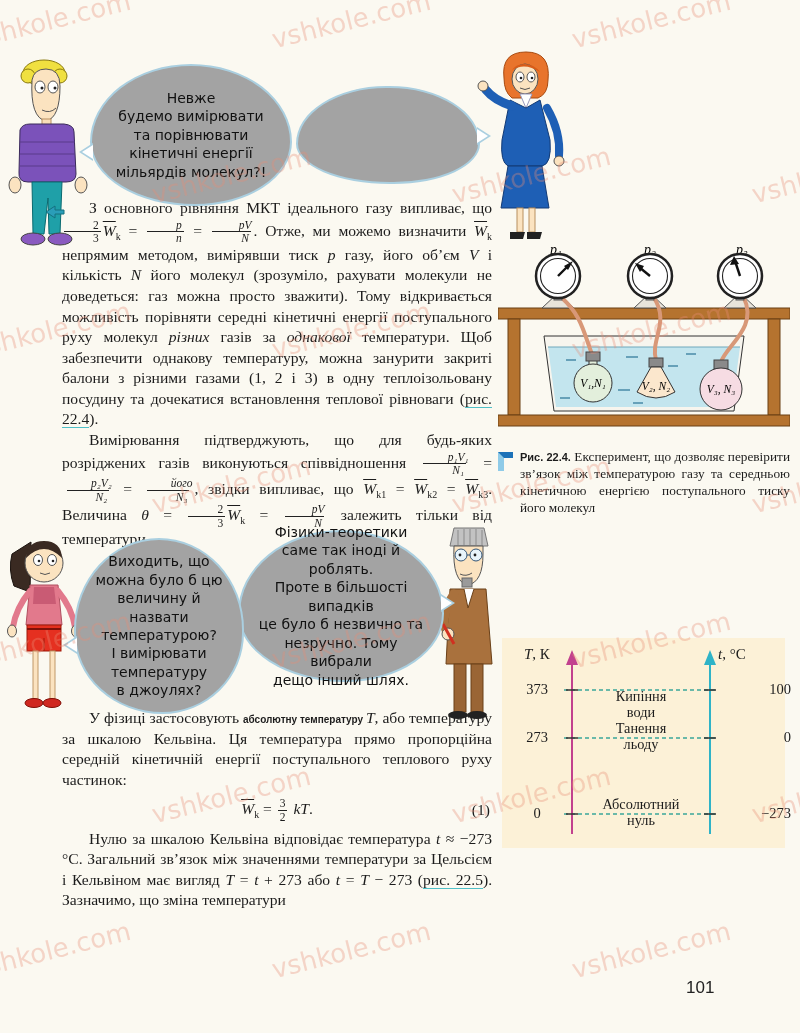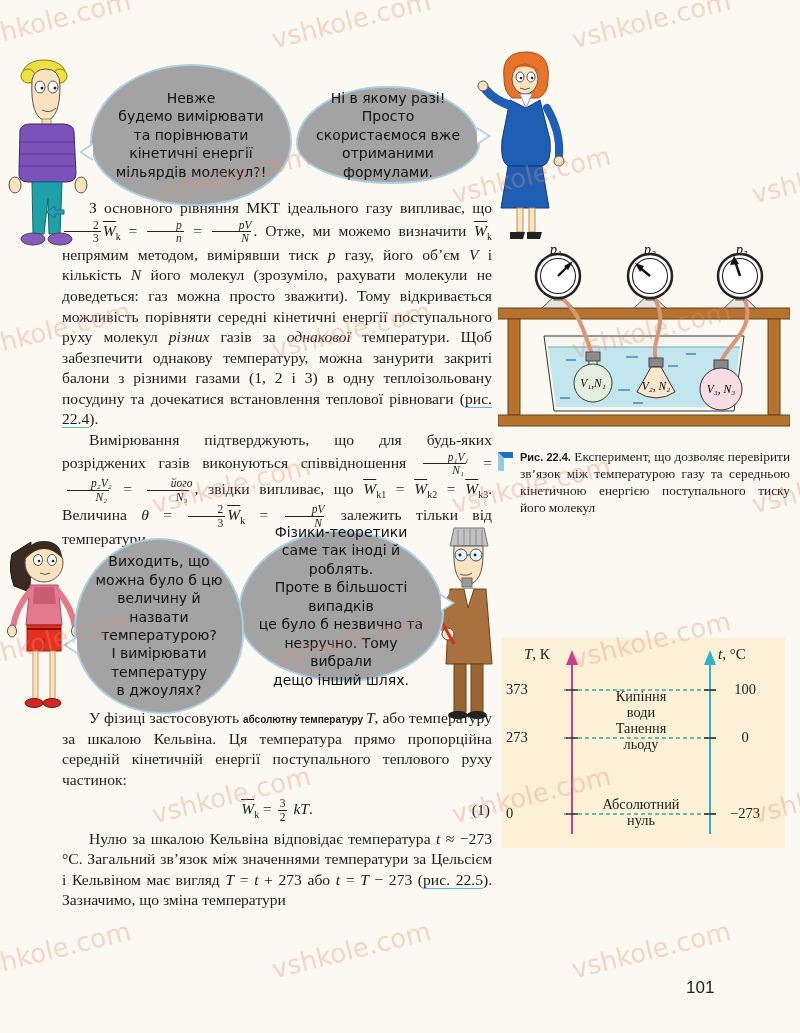--- a/index.html
+++ b/index.html
@@ -59,22 +59,22 @@
 
   .plabel{font-family:"Liberation Serif",serif;font-style:italic;font-size:14px}
   .flabel{font-family:"Liberation Serif",serif;font-style:italic;font-size:11.5px;text-anchor:middle}
   .tube{fill:none;stroke:#d89878;stroke-width:4;stroke-linecap:round}
 
   .scale-panel{position:relative;width:283px;height:210px;background:#fcf1d7}
   .axis-label{position:absolute;font-size:15px}
   .axis-label i{font-family:"Liberation Serif",serif}
   .al{left:22px;top:8px}.ar{left:216px;top:8px}
   .axis-num{position:absolute;font-size:14.5px}
-  .kn{left:4px;width:46px;text-align:left}
-  .cn{left:215px;width:56px;text-align:center}
+  .kn{left:12px;width:46px;text-align:center}
+  .cn{left:233px;width:56px;text-align:right}
   .k0{top:43px}.k1{top:91px}.k2{top:167px}
   .scale-label{position:absolute;left:80px;width:118px;text-align:center;
                white-space:pre-line;font-size:14.3px;line-height:1.12}
   .l0{top:50px}.l1{top:82px}.l2{top:158px}
 
   .page-number{position:absolute;left:686px;top:978px;font-family:"Liberation Sans",sans-serif;
                font-size:17px;color:#222;z-index:1}
 </style>
 </head>
 <body>
@@ -105,23 +105,20 @@
     <span class="tail tail-left"></span>
     <span class="bubble-text">Невже
 будемо вимірювати
 та порівнювати
 кінетичні енергії
 мільярдів молекул?!</span>
   </div>
 
   <div class="bubble b2">
     <span class="tail tail-right"></span>
-    <span class="bubble-text">Ні в якому разі! Просто
-скористаємося вже
-отриманими формулами.</span>
   </div>
 
   <svg class="char" style="left:468px;top:46px" width="112" height="198" viewBox="0 0 112 198">
     <path d="M36,32 Q33,6 58,6 Q83,6 80,34 Q80,48 70,52 L44,52 Q36,46 36,32Z" fill="#e8742c" stroke="#a84a10"></path>
     <ellipse cx="57" cy="33" rx="13" ry="15" fill="#fbe3c0" stroke="#555"></ellipse>
     <path d="M44,24 Q57,16 72,26 Q66,18 56,18 Q48,18 44,24Z" fill="#d85c18"></path>
     <ellipse cx="52" cy="31" rx="4" ry="5" fill="#fff" stroke="#555"></ellipse>
     <ellipse cx="63" cy="31" rx="4" ry="5" fill="#fff" stroke="#555"></ellipse>
     <circle cx="53" cy="32" r="1.3" fill="#222"></circle>
       <circle cx="64" cy="32" r="1.3" fill="#222"></circle>

